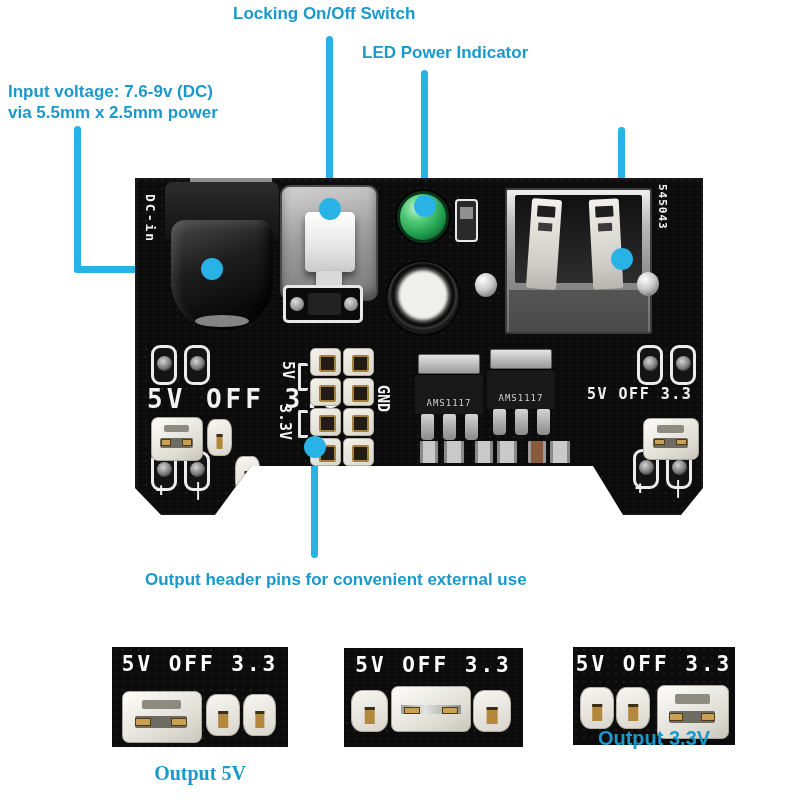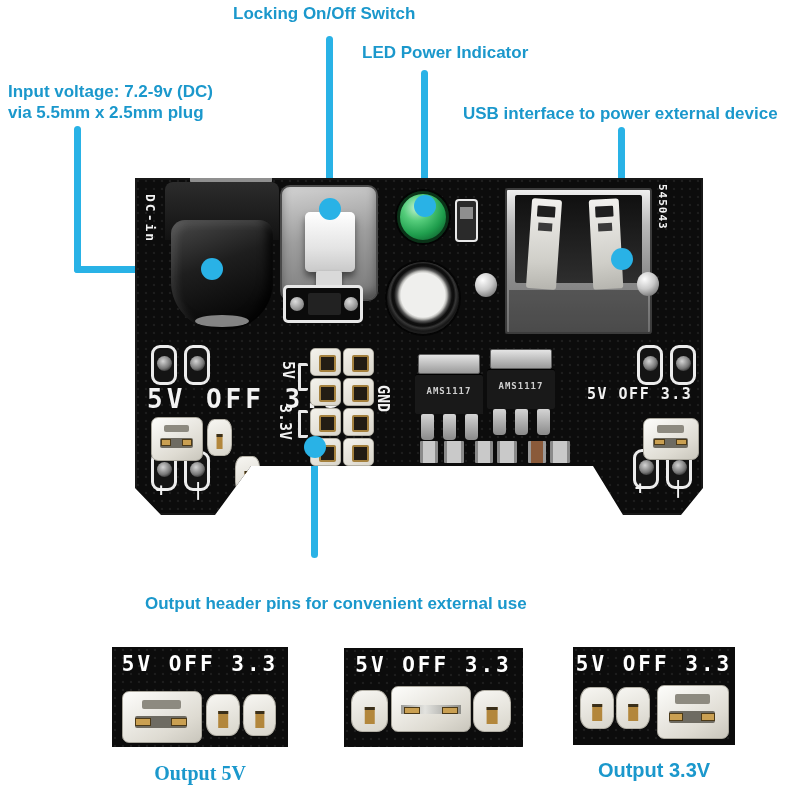--- a/index.html
+++ b/index.html
@@ -98,46 +98,45 @@
   
   .hgrid { display:grid; grid-template-columns:repeat(2,31px); grid-auto-rows:28px; gap:2px; }
   .hcell { position:relative; border-radius:5px; background:linear-gradient(150deg,#f4f2ec,#d9d5ca); border:1px solid #b2afa4; }
   .hcell::after { content:""; position:absolute; left:8px; top:6px; width:13px; height:13px; background:#221c14; border:2px solid #a5813e; border-radius:2px; }
 
   .bracket { width:10px; height:28px; border:3px solid #e8e8e8; border-right:none; border-radius:2px; }
 
   
   .reg-tab { width:62px; height:20px; border-radius:2px; background:linear-gradient(180deg,#e4e4e4,#9a9a9a); border:1px solid #5e5e5e; }
   .reg-body { width:68px; height:40px; background:#191919; border-radius:2px; box-shadow:inset 0 1px 0 #000;
-    color:#cfcfcf; font-family:"DejaVu Sans Mono", monospace; font-size:9px; font-weight:700; text-align:center; padding-top:12px; letter-spacing:1px; position:absolute; }
+    color:#cfcfcf; font-family:"DejaVu Sans Mono", monospace; font-size:9px; font-weight:400; text-align:center; padding-top:24px; letter-spacing:1px; position:absolute; }
   .reg-leg { width:13px; height:26px; background:linear-gradient(180deg,#d4d4d4,#8a8a8a); border-radius:2px 2px 4px 4px; }
 
   .chip { height:22px; border-radius:1px; }
   .chip-gray { background:linear-gradient(90deg,#8a8a8a 0 3px, #c9c9c9 3px calc(100% - 3px), #8a8a8a calc(100% - 3px)); }
   .chip-brown { background:linear-gradient(90deg,#9a9a9a 0 3px, #8a5a3a 3px calc(100% - 3px), #9a9a9a calc(100% - 3px)); }
 
   
   .photo { position:absolute; overflow:hidden; }
   .photo * { position:absolute; }
   .photo .rail-text { position:absolute; width:100%; top:5px; text-align:center; color:#fff;
     font-family:"DejaVu Sans Mono", monospace; font-weight:700; font-size:21px; letter-spacing:3px; }
 </style>
 </head>
 <body>
 
 <div class="scene">
 
   <div class="callout-label" style="left:362px; top:43px;">LED Power Indicator</div>
   <div class="callout-label" style="left:233px; top:4px;">Locking On/Off Switch</div>
   <div class="callout-label" style="left:8px; top:81px; line-height:21px;">
-    <div>Input voltage: 7.2-9v (DC)</div>
-    <div>via 5.5mm x 2.5mm plug</div>
-  </div>
-  <div class="callout-label" style="left:463px; top:104px;">USB interface to power external device</div>
-  <div class="callout-label" style="left:145px; top:570px;margin-top:24px;">Output header pins for convenient external use</div>
+    <div>Input voltage: 7.6-9v (DC)</div>
+    <div>via 5.5mm x 2.5mm power</div>
+  </div>
+  <div class="callout-label" style="left:145px; top:570px;">Output header pins for convenient external use</div>
 
   <div class="cline v" style="left:326px; top:36px; height:176px;"></div>
   <div class="cline v" style="left:421px; top:70px; height:142px;"></div>
   <div class="cline v" style="left:618px; top:127px; height:137px;"></div>
   <div class="cline v" style="left:74px; top:126px; height:147px;"></div>
   <div class="cline h" style="left:74px; top:266px; width:140px;"></div>
   <div class="cline v" style="left:311px; top:441px; height:117px;"></div>
 
   <div class="board pcb-texture">
 
@@ -302,15 +301,15 @@
     <div class="jpost" style="left:43px; top:40px; width:34px; height:42px;"></div>
     <div class="jcap" style="left:84px; top:38px; width:72px; height:54px;">
       <span class="jslot1"></span>
         <span class="jslot2"></span>
       <span class="jglint" style="left:16%; top:52%;"></span>
         <span class="jglint" style="left:62%; top:52%;"></span>
     </div>
   </div>
 
   <div class="caption" style="left:112px; top:762px; width:176px;font-family:Liberation Serif, serif;">Output 5V</div>
-  <div class="caption" style="left:573px; top:759px; width:162px;">Output 3.3V</div>
+  <div class="caption" style="left:573px; top:727px; width:162px;">Output 3.3V</div>
 
 </div>
 
 </body></html>

